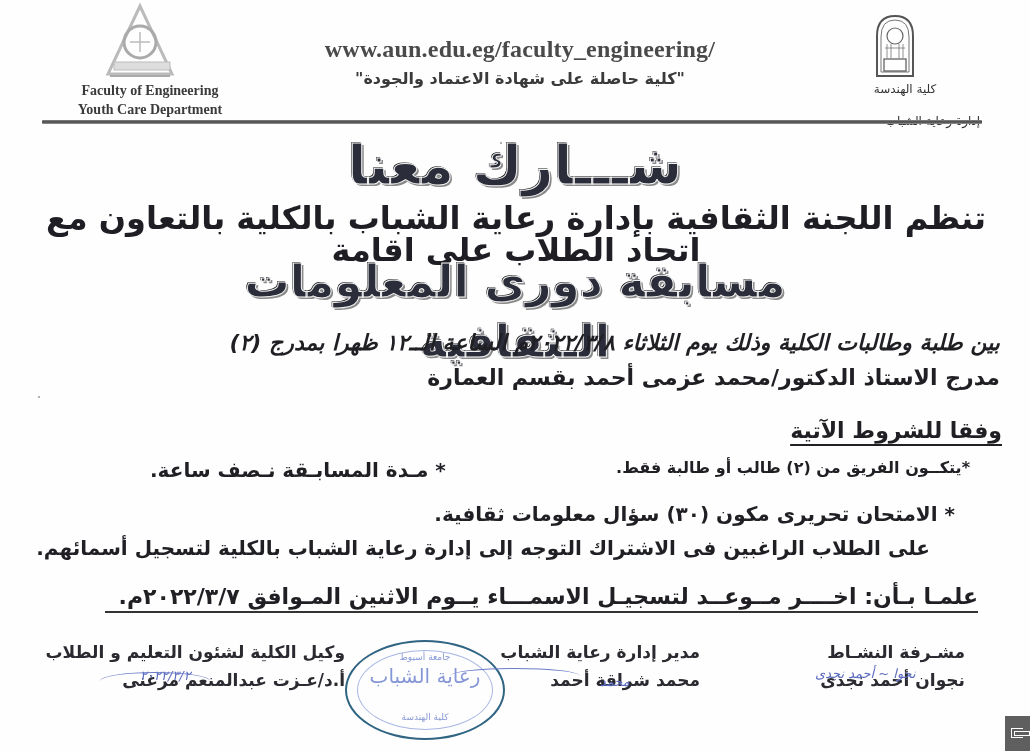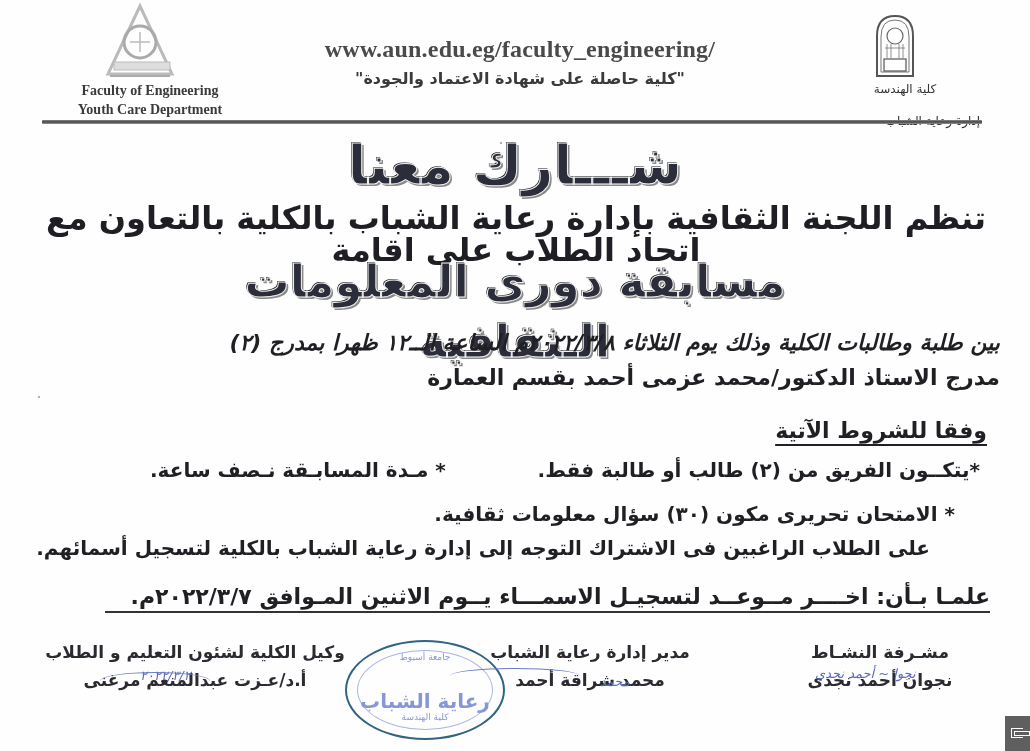--- a/index.html
+++ b/index.html
@@ -49,43 +49,43 @@
       position: absolute; left: 150px; top: 252px; width: 730px; text-align: center;
       font-size: 45px; font-weight: bold; color: #2b2d3a; line-height: 60px;
       -webkit-text-stroke: 1px #f2f2f2;
       text-shadow: 2px 2px 0 #8a8a8a, -1px -1px 0 #111;
     }
 
     
     .line { position: absolute; text-align: right; font-weight: bold; color: #1f1f24; white-space: nowrap; }
     .l-between { right: 30px; top: 330px; font-size: 22px; font-style: italic; }
     .l-hall    { right: 30px; top: 365px; font-size: 22px; }
-    .l-cond    { right: 43px; top: 418px; font-size: 22px; text-decoration: underline; text-underline-offset: 6px; }
-    .l-c1a     { right: 50px; top: 458px; font-size: 20px; }
+    .l-cond    { right: 28px; top: 418px; font-size: 22px; text-decoration: underline; text-underline-offset: 6px; }
+    .l-c1a     { right: 60px; top: 458px; font-size: 16px; }
     .l-c1b     { left: 150px; top: 458px; font-size: 20px; }
     .l-c2      { right: 75px; top: 502px; font-size: 20px; }
     .l-c3      { right: 100px; top: 536px; font-size: 20px; }
-    .l-deadline{ right: 40px; top: 584px; font-size: 22px; border-bottom: 2px solid #333; padding-bottom: 2px; left: 105px; }
+    .l-deadline{ right: 52px; top: 584px; font-size: 22px; border-bottom: 2px solid #333; padding-bottom: 2px; left: 105px; }
 
     
-    .sig { position: absolute; text-align: center; font-weight: bold; color: #2a2a30; white-space: nowrap; direction: rtl; }
+    .sig { position: absolute; font-weight: bold; color: #2a2a30; white-space: nowrap; direction: rtl; }
     .sig .role { font-size: 17px; }
     .sig .name { font-size: 17px; margin-top: 8px; }
     .sig-vice   { left: 45px;  top: 642px; width: 300px; }
     .sig-dir    { left: 480px; top: 642px; width: 220px; }
     .sig-sup    { left: 795px; top: 642px; width: 170px; }
     .handwrite  { position: absolute; color: #5b6bbf; font-size: 13px; font-style: italic; direction: rtl; font-weight: normal; }
     .stamp {
       position: absolute; left: 345px; top: 640px; width: 160px; height: 100px;
       border: 2px solid #0c4a6e; border-radius: 50%; opacity: 0.85;
     }
     .stamp .inner { position: absolute; left: 10px; top: 8px; right: 10px; bottom: 8px; border: 1px solid #9aaae0; border-radius: 50%; }
     .stamp .st1, .stamp .st2, .stamp .st3 { position: absolute; width: 100%; text-align: center; color: #7286d0; direction: rtl; }
     .stamp .st1 { top: 10px; font-size: 9px; }
-    .stamp .st2 { top: 47px; font-size: 20px; font-weight: bold; }
+    .stamp .st2 { top: 22px; font-size: 20px; }
     .stamp .st3 { top: 70px; font-size: 9px; }
 
     .scribble { position: absolute; border-top: 1.5px solid #6b7cc8; border-radius: 50%; }
 
     
     .corner-btn { position: absolute; left: 1005px; top: 716px; width: 25px; height: 35px; background: #5f5f5f; }
     .corner-btn .glyph { position: absolute; left: 6px; top: 12px; width: 12px; height: 10px; border: 1.5px solid #fff; border-right: none; }
     .corner-btn .glyph2 { position: absolute; left: 9px; top: 15px; width: 16px; height: 5px; border: 1.5px solid #fff; }
 
     .dot { position: absolute; width: 2px; height: 2px; background: #999; border-radius: 50%; }

